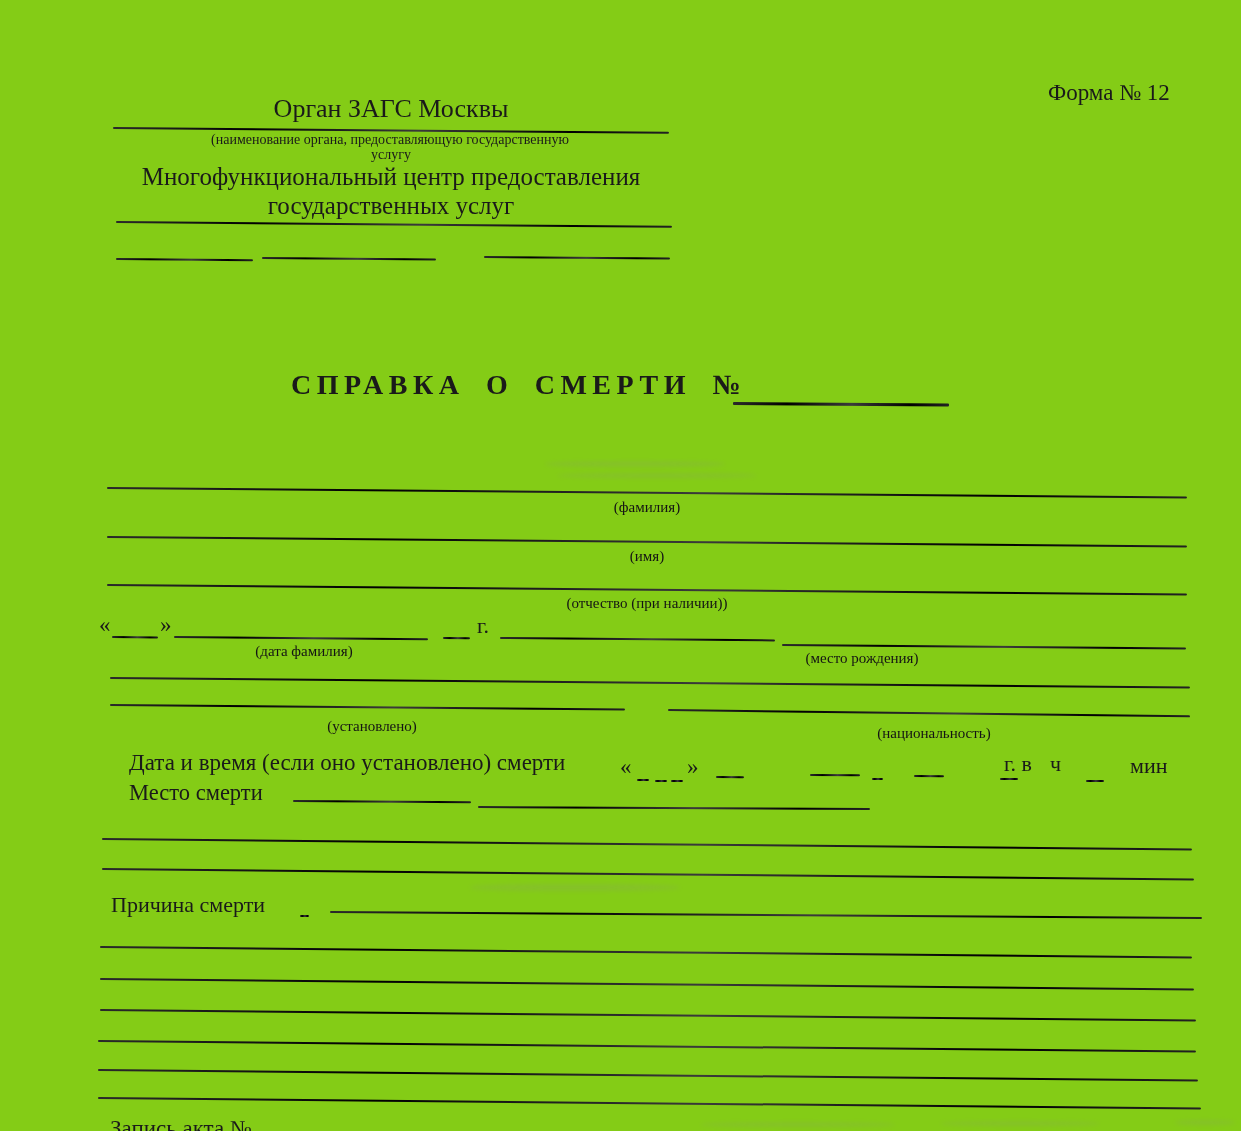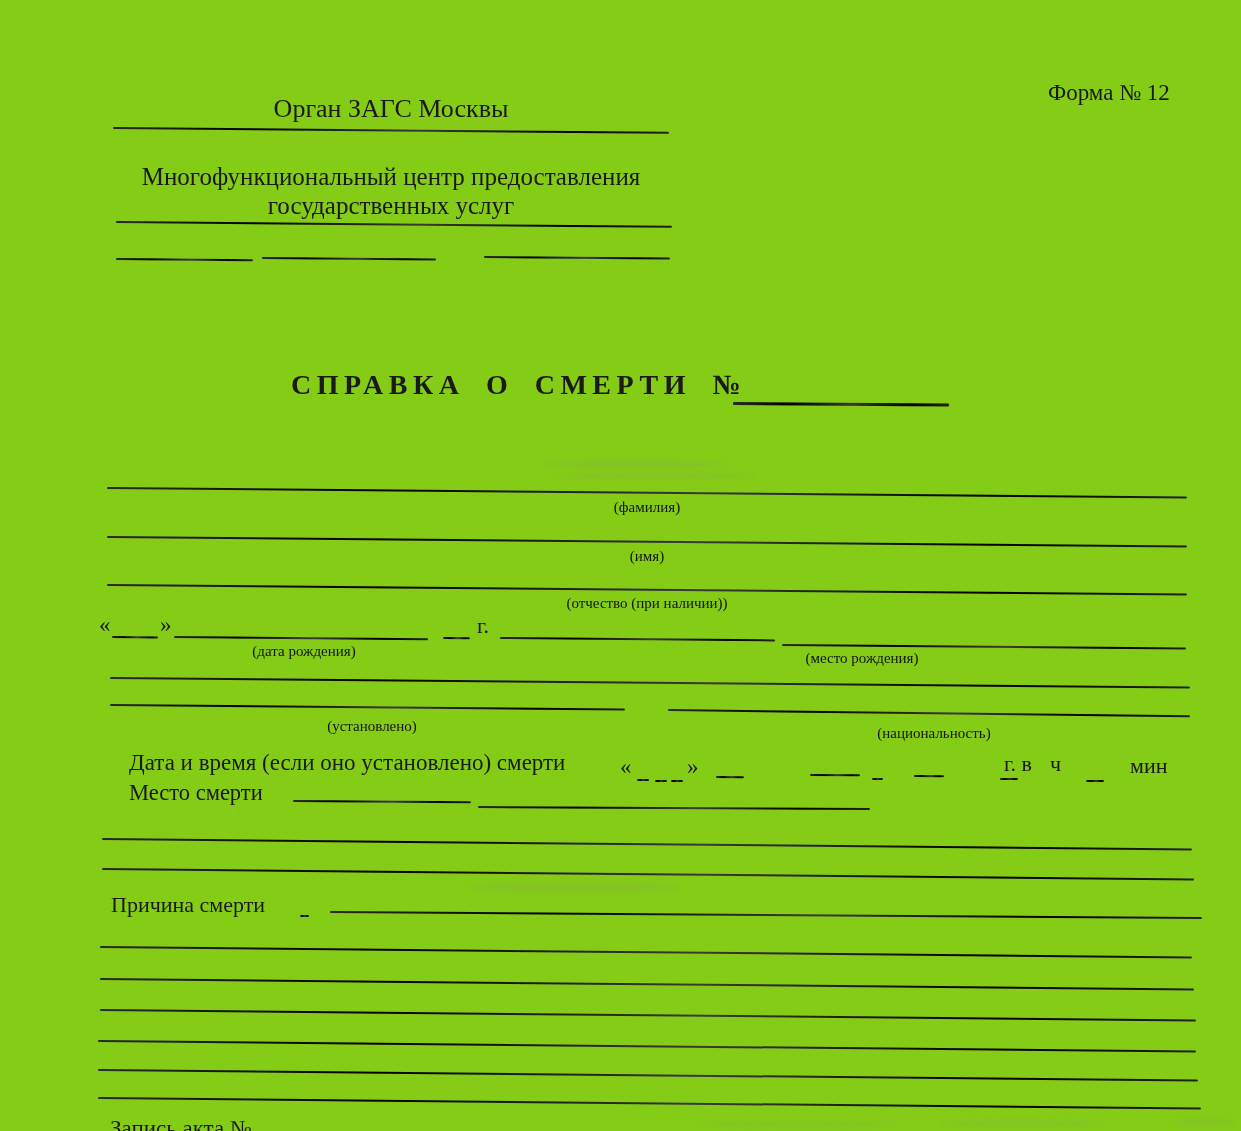--- a/index.html
+++ b/index.html
@@ -36,20 +36,22 @@
 </style>
 </head>
 <body>
 
 <div class="page">
 
   <div class="txt" style="left:1048px;top:80px;font-size:23px">Форма № 12</div>
 
   <div class="txt center" style="left:112px;top:94px;width:558px;font-size:26px">Орган ЗАГС Москвы</div>
   <div class="line" style="left:113px;top:127px;width:556px"></div>
+  <div class="txt center" style="left:100px;top:132px;width:580px;font-size:14px">(наименование органа, предоставляющую государственную</div>
+  <div class="txt center" style="left:112px;top:147px;width:558px;font-size:14px">услугу</div>
   <div class="txt center" style="left:112px;top:163px;width:558px;font-size:25px">Многофункциональный центр предоставления</div>
   <div class="txt center" style="left:112px;top:192px;width:558px;font-size:25px">государственных услуг</div>
   <div class="line" style="left:116px;top:221px;width:556px"></div>
 
   <div class="line thin" style="left:116px;top:258px;width:137px"></div>
   <div class="line thin" style="left:262px;top:257px;width:174px"></div>
   <div class="line thin" style="left:484px;top:256px;width:186px"></div>
 
   <div class="txt" style="left:291px;top:369px;font-size:28px;font-weight:bold;letter-spacing:5.5px;word-spacing:9px">СПРАВКА О СМЕРТИ №</div>
   <div class="line thick r4" style="left:733px;top:402px;width:216px"></div>
@@ -63,21 +65,21 @@
   <div class="line" style="left:107px;top:536px;width:1080px"></div>
   <div class="txt center cap" style="left:107px;top:548px;width:1080px;font-size:15px">(имя)</div>
 
   <div class="line" style="left:107px;top:584px;width:1080px"></div>
   <div class="txt center cap" style="left:107px;top:595px;width:1080px;font-size:15px">(отчество (при наличии))</div>
 
   <div class="txt" style="left:99px;top:612px;font-size:23px">«</div>
   <div class="line thin" style="left:112px;top:636px;width:46px"></div>
   <div class="txt" style="left:160px;top:612px;font-size:23px">»</div>
   <div class="line" style="left:174px;top:636px;width:254px"></div>
-  <div class="txt center cap" style="left:204px;top:643px;width:200px;font-size:15px">(дата рождения)</div>
+  <div class="txt center cap" style="left:204px;top:643px;width:200px;font-size:15px">(дата фамилия)</div>
   <div class="line thin" style="left:443px;top:637px;width:27px"></div>
   <div class="txt" style="left:477px;top:614px;font-size:22px">г.</div>
   <div class="line" style="left:500px;top:637px;width:275px"></div>
   <div class="line" style="left:782px;top:644px;width:404px"></div>
   <div class="txt center cap" style="left:762px;top:650px;width:200px;font-size:15px">(место рождения)</div>
 
   <div class="line" style="left:110px;top:677px;width:1080px"></div>
   <div class="line" style="left:110px;top:704px;width:515px"></div>
   <div class="line r7" style="left:668px;top:709px;width:522px"></div>
   <div class="txt center cap" style="left:222px;top:718px;width:300px;font-size:15px">(установлено)</div>

